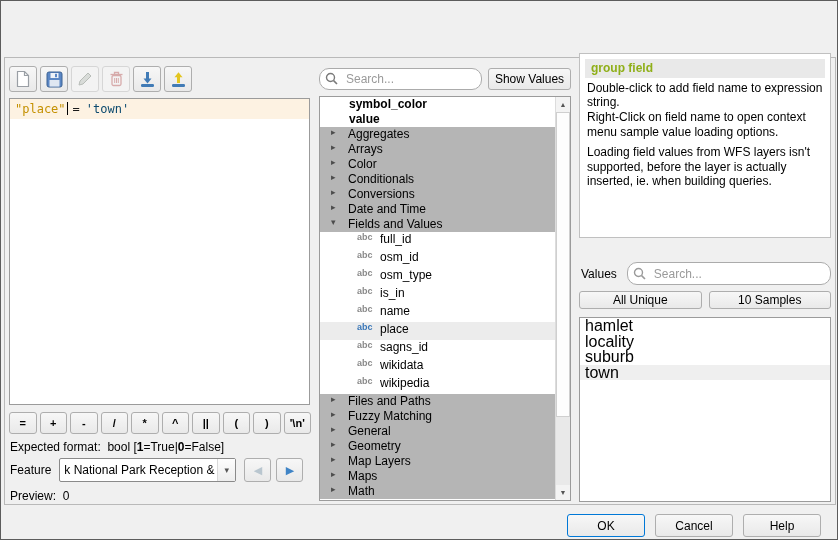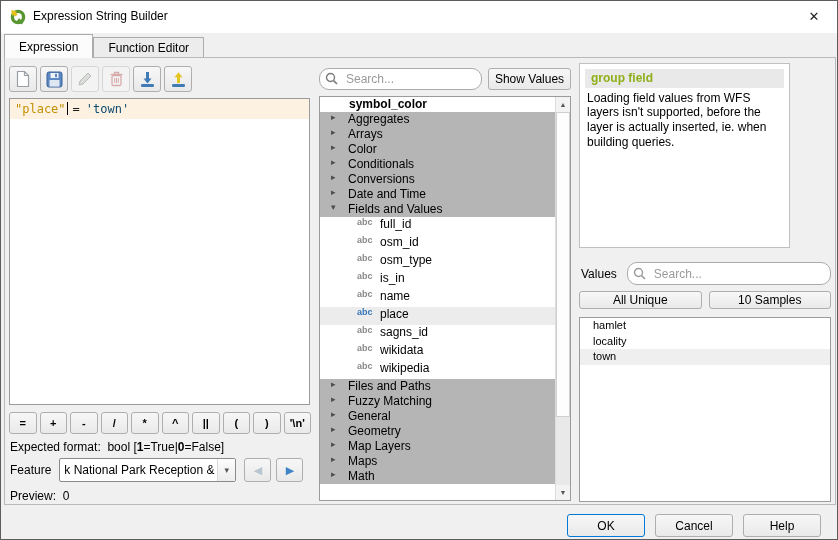--- a/index.html
+++ b/index.html
@@ -80,58 +80,44 @@
   .scrollbar { position:absolute; right:0; top:0; bottom:0; width:15px; background:#e9e9e9;
                border-left:1px solid #dcdcdc; }
   .sb-arrow { position:absolute; left:0; width:14px; height:15px; text-align:center; font-size:7px;
               line-height:15px; color:#555; background:#f3f3f3; }
   .sb-arrow.up { top:0; }
   .sb-arrow.down { bottom:0; }
   .sb-thumb { position:absolute; left:0; top:15px; width:14px; height:305px; background:#fdfdfd;
               border:1px solid #cfcfcf; }
 
   
-  .help-box { position:absolute; left:578px; top:62px; width:211px; height:185px; background:#fff;
+  .help-box { position:absolute; left:578px; top:52px; width:252px; height:185px; background:#fff;
               border:1px solid #c0c0c0; overflow:hidden; line-height:1.22; }
   .help-heading { background:#e9e9e9; color:#8faf18; font-weight:bold; padding:2px 6px; margin:5px 5px 3px 5px; }
   .help-body { margin:3px 7px 6px 7px; }
   .values-row { position:absolute; left:580px; top:261px; width:250px; height:23px; display:flex; align-items:center; }
   .values-row .search-wrap { flex:1; margin-left:10px; height:23px; }
   .unique-row { position:absolute; left:578px; top:290px; width:252px; display:flex; gap:7px; }
   .unique-row .btn { flex:1 1 0; height:18px; }
   .values-list { position:absolute; left:578px; top:316px; width:252px; height:185px; background:#fff;
                  border:1px solid #9b9b9b; }
-  .v-row { height:15.5px; line-height:15.5px; padding-left:13px; font-size:11px; }
+  .v-row { height:15.5px; line-height:15.5px; padding-left:5px; font-size:16px; }
   .v-row.highlighted { background:#efefef; }
 
   
   .dlg-buttons { position:absolute; right:16px; top:513px; display:flex; gap:10px; }
   .dlg-btn { width:78px; height:23px; }
   .dlg-btn.default { border:1px solid #0078d7;margin-left:25px; }
 </style>
 </head>
 <body>
 
 <div class="dialog">
 
-  <div class="titlebar">
-    <svg class="logo" viewBox="0 0 16 16">
-      <circle cx="8" cy="8" r="5.6" fill="none" stroke="#589632" stroke-width="3.4"></circle>
-      <rect x="9.2" y="9.2" width="6" height="3" fill="#589632" transform="rotate(45 9.2 9.2)"></rect>
-      <polygon points="1,1 7,2.5 2.5,7" fill="#e7c118"></polygon>
-      <rect x="4" y="4" width="3" height="3" fill="#e7c118" transform="rotate(45 5.5 5.5)"></rect>
-    </svg>
-    <span class="title">Expression String Builder</span>
-    <span class="close-btn">✕</span>
-  </div>
-
-  <div class="tabstrip">
-    <div class="tab active">Expression</div>
-    <div class="tab">Function Editor</div>
-  </div>
+
 
   <div class="pane"></div>
 
   <div class="toolbar">
     <div class="btn tool-btn">
       <svg width="16" height="18" viewBox="0 0 16 18">
         <path d="M2.5 1.5h7l4 4v11h-11z" fill="#fff" stroke="#9a9fa5" stroke-width="1.2"></path>
         <path d="M9.5 1.5v4h4" fill="none" stroke="#9a9fa5" stroke-width="1.2"></path>
       </svg>
     </div>
@@ -224,20 +210,23 @@
       <input class="txt" placeholder="Search..." style="">
     </div>
     <div class="btn show-values-btn">Show Values</div>
   </div>
 
   <div class="tree">
     <div class="tree-rows" id="tree-rows">
         <div class="t-row t-bold">
           <span>symbol_color</span>
         </div>
+        <div class="t-row t-bold">
+          <span>value</span>
+        </div>
         <div class="t-row t-group">
           <span class="t-expander">▸</span>
           <span>Aggregates</span>
         </div>
         <div class="t-row t-group">
           <span class="t-expander">▸</span>
           <span>Arrays</span>
         </div>
         <div class="t-row t-group">
           <span class="t-expander">▸</span>
@@ -326,20 +315,24 @@
       </div>
     <div class="scrollbar">
       <div class="sb-arrow up">▲</div>
       <div class="sb-thumb"></div>
       <div class="sb-arrow down">▼</div>
     </div>
   </div>
 
   <div class="help-box">
     <div class="help-heading">group field</div>
+    <div class="help-body">
+      <div>Double-click to add field name to expression string.</div>
+      <div>Right-Click on field name to open context menu sample value loading options.</div>
+    </div>
     <div class="help-body">Loading field values from WFS layers isn't supported, before the layer is actually inserted, ie. when building queries.</div>
   </div>
 
   <div class="values-row">
     <span>Values</span>
     <div class="search-wrap">
       <svg width="13" height="13" viewBox="0 0 13 13" style="top:5px;">
         <circle cx="5.5" cy="5.5" r="4" fill="none" stroke="#9a9a9a" stroke-width="1.4"></circle>
         <line x1="8.6" y1="8.6" x2="12" y2="12" stroke="#9a9a9a" stroke-width="1.6"></line>
       </svg>
@@ -348,20 +341,21 @@
   </div>
 
   <div class="unique-row">
     <div class="btn">All Unique</div>
     <div class="btn">10 Samples</div>
   </div>
 
   <div class="values-list" id="values-list">
       <div class="v-row">hamlet</div>
       <div class="v-row">locality</div>
+      <div class="v-row">suburb</div>
       <div class="v-row highlighted">town</div>
     </div>
 
   <div class="dlg-buttons">
     <div class="btn dlg-btn default">OK</div>
     <div class="btn dlg-btn">Cancel</div>
     <div class="btn dlg-btn">Help</div>
   </div>
 
 </div>

